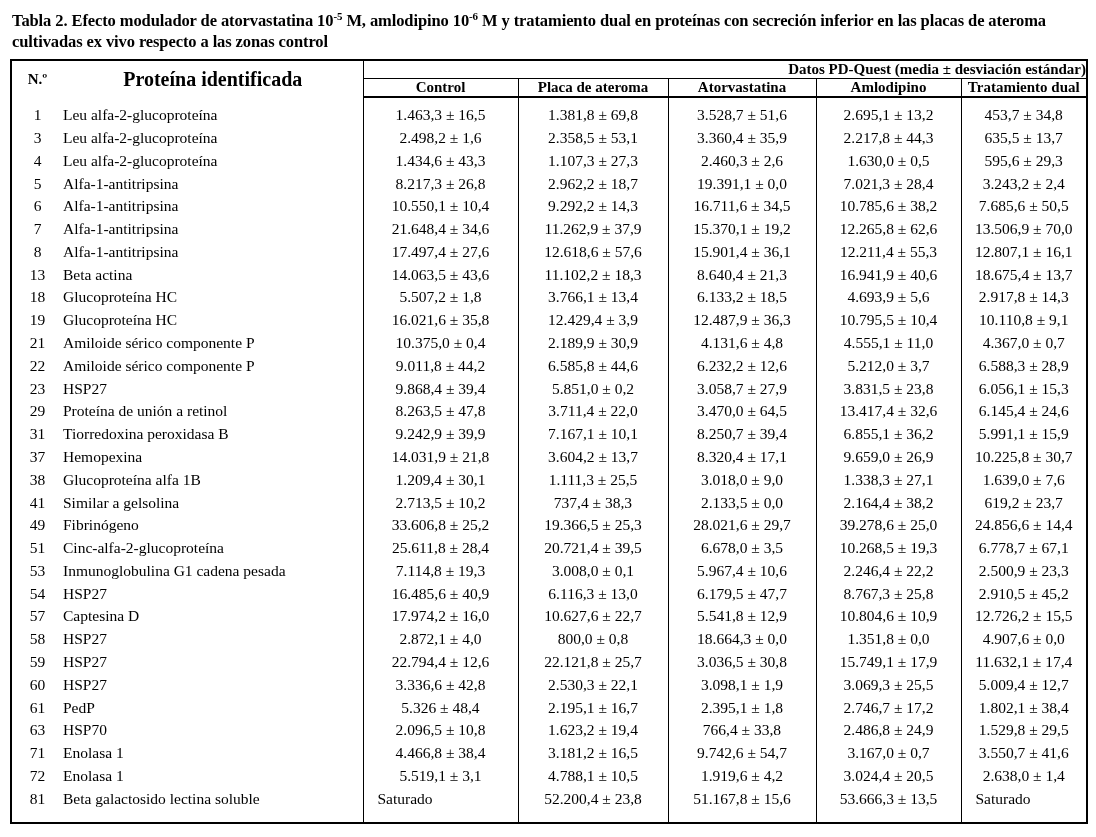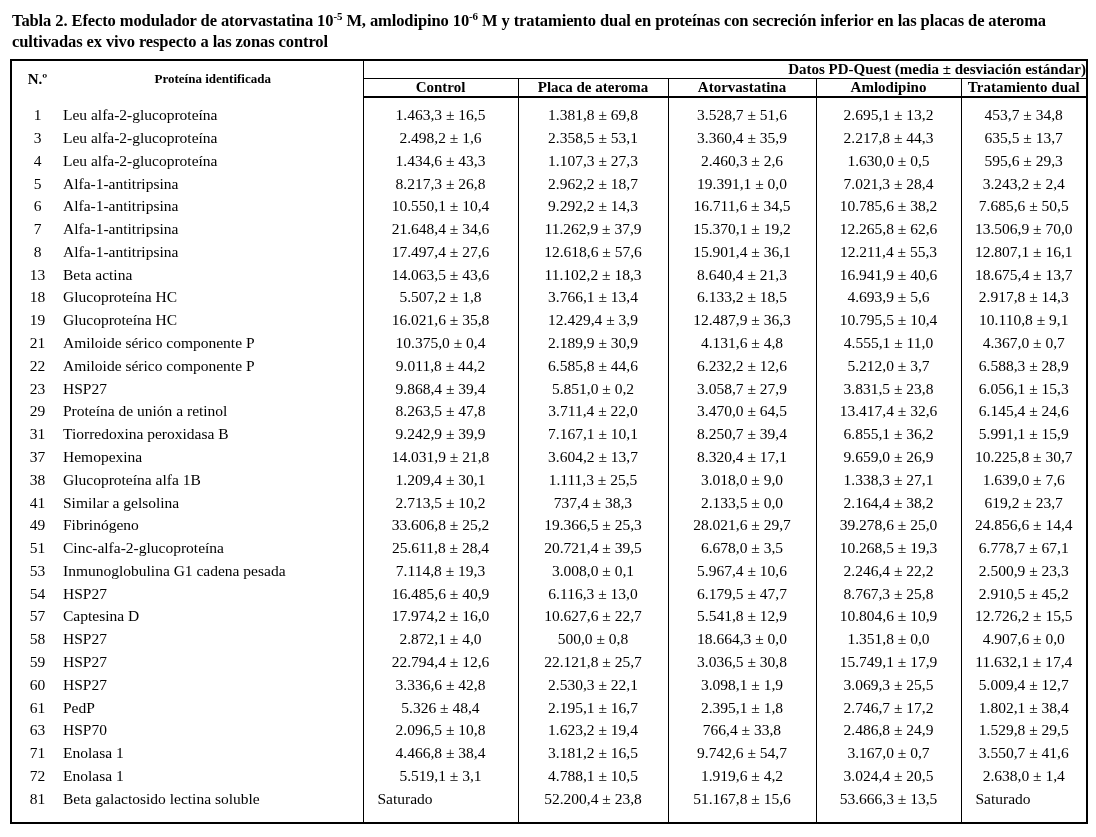--- a/index.html
+++ b/index.html
@@ -54,21 +54,21 @@
   
   .h-num {
     width: 52px;
     text-align: center;
     font-size: 15px;
     border-left: 2px solid #000;
   }
   .h-prot {
     width: 300px;
     text-align: center;
-    font-size: 13px;
+    font-size: 20px;
   }
   .h-group {
     text-align: right;
     font-size: 15px;
     border-left: 1px solid #000;
     border-bottom: 1px solid #000;
     padding: 6px 0 6px 0;
   }
   .h-sub {
     text-align: center;
@@ -355,21 +355,21 @@
           <td class="c-val">17.974,2 ± 16,0</td>
           <td class="c-val">10.627,6 ± 22,7</td>
           <td class="c-val">5.541,8 ± 12,9</td>
           <td class="c-val">10.804,6 ± 10,9</td>
           <td class="c-val frame-right">12.726,2 ± 15,5</td>
         </tr>
         <tr>
           <td class="c-num">58</td>
           <td class="c-prot">HSP27</td>
           <td class="c-val">2.872,1 ± 4,0</td>
-          <td class="c-val">500,0 ± 0,8</td>
+          <td class="c-val">800,0 ± 0,8</td>
           <td class="c-val">18.664,3 ± 0,0</td>
           <td class="c-val">1.351,8 ± 0,0</td>
           <td class="c-val frame-right">4.907,6 ± 0,0</td>
         </tr>
         <tr>
           <td class="c-num">59</td>
           <td class="c-prot">HSP27</td>
           <td class="c-val">22.794,4 ± 12,6</td>
           <td class="c-val">22.121,8 ± 25,7</td>
           <td class="c-val">3.036,5 ± 30,8</td>

